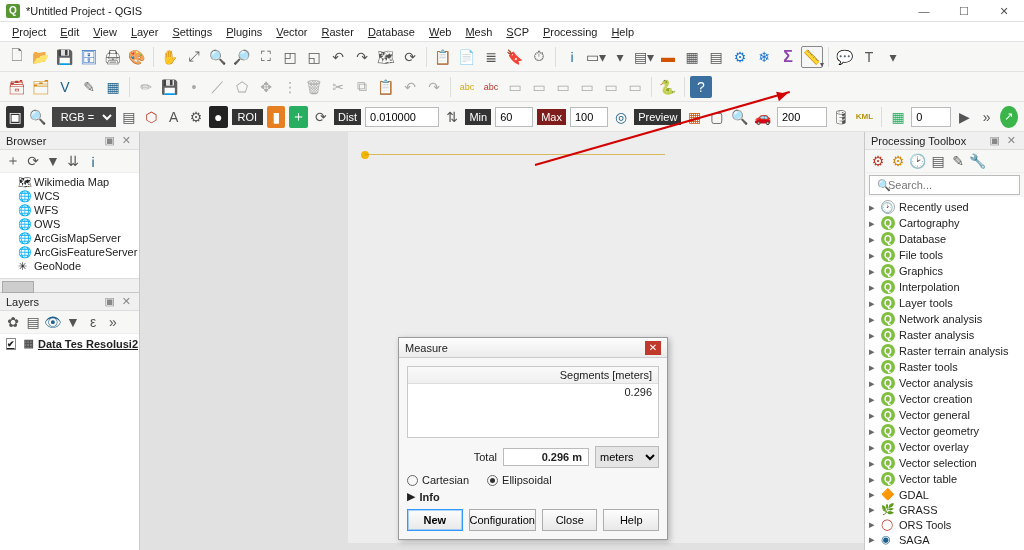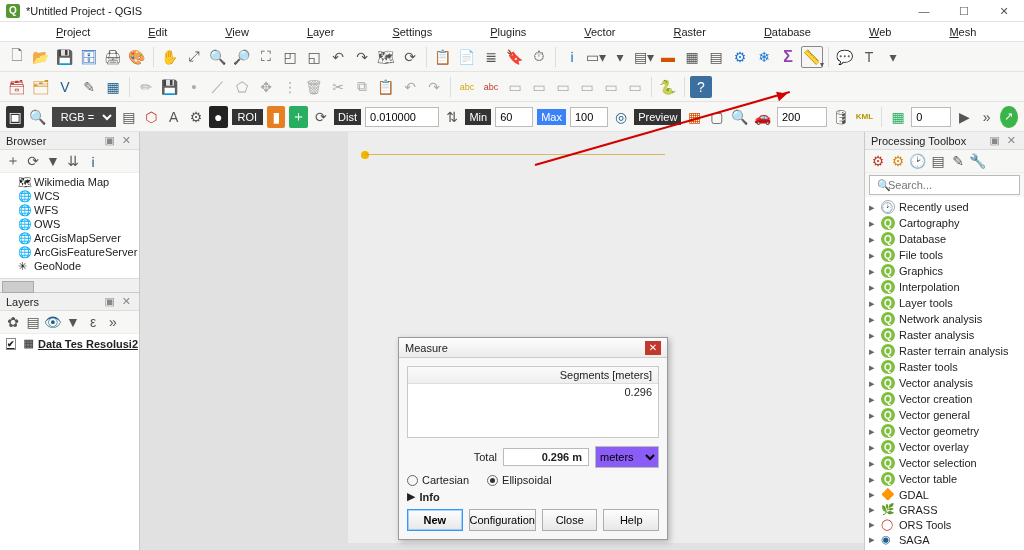--- a/index.html
+++ b/index.html
@@ -2,21 +2,21 @@
 <html><head>
 <meta charset="utf-8">
 <style>
   * { box-sizing: border-box; margin: 0; padding: 0; font-family: "Segoe UI", Tahoma, sans-serif; font-size: 11px; }
   body { width: 1024px; height: 550px; background: #f0f0f0; overflow: hidden; position: relative; color: #222; }
   .titlebar { height: 22px; background: #fff; display: flex; align-items: center; padding-left: 6px; border-bottom: 1px solid #e3e3e3; }
   .titlebar .logo { width: 14px; height: 14px; background: #589632; border-radius: 2px; margin-right: 6px; display:inline-flex; align-items:center; justify-content:center; color:#fff; font-weight:bold; font-size:10px;}
   .titlebar .spacer { flex: 1; }
   .win-btn { width: 40px; height: 22px; text-align: center; line-height: 22px; color: #555; }
   .menubar { height: 20px; background: #fff; display: flex; align-items: center; padding-left: 6px; gap: 2px; border-bottom: 1px solid #e3e3e3; }
-  .menubar span { padding: 2px 6px; margin-left: 44px; }
+  .menubar span { padding: 2px 6px; }
   .toolbar { height: 30px; background: #f7f7f5; border-bottom: 1px solid #e3e3e3; display: flex; align-items: center; padding: 0 6px; gap: 2px; }
   .tb-btn { width: 22px; height: 22px; background: #f7f7f5; border: 1px solid transparent; display:inline-flex; align-items:center; justify-content:center; font-size:14px; color:#555; border-radius:2px; }
   .tb-sep { width:1px; height:20px; background:#ddd; margin:0 3px; }
   .tb-input { height:20px; border:1px solid #bbb; background:#fff; padding:0 4px; }
   .toolbar2 .tb-btn { color:#206030; }
   .toolbar3 { height: 30px; background:#f7f7f5; border-bottom:1px solid #e3e3e3; display:flex; align-items:center; padding:0 6px; gap:4px;}
   .main { display: flex; height: 426px; }
   .left-panels { width: 140px; display:flex; flex-direction:column; background:#f7f7f5; border-right:1px solid #c9c9c9; }
   .panel-title { display:flex; align-items:center; justify-content:space-between; background:#f0f0f0; padding:2px 6px; border-bottom:1px solid #ddd; font-weight:400;}
   .panel-title .pt-controls { color:#888; font-size:10px; letter-spacing:2px;}
@@ -45,21 +45,21 @@
   .dlg-title { height:20px; background:linear-gradient(#fdfdfd,#ececec); border-bottom:1px solid #ccc; display:flex; align-items:center; padding:0 6px; font-size:11px;}
   .dlg-title .spacer{flex:1;}
   .dlg-close { width:16px; height:14px; background:#c0392b; color:#fff; text-align:center; line-height:14px; font-size:10px; }
   .dlg-body { padding:8px; }
   .seg-table { border:1px solid #c9c9c9; background:#fff; height:72px; margin-bottom:8px; position:relative;}
   .seg-header { text-align:right; padding:2px 6px; border-bottom:1px solid #ddd; background:linear-gradient(#fafafa,#efefef); font-size:11px;}
   .seg-val { text-align:right; padding:2px 6px;}
   .total-row { display:flex; align-items:center; gap:6px; margin-bottom:6px;}
   .total-row .lbl { flex:0 0 90px;text-align:right;}
   .total-row .val { flex:1; text-align:right; border:1px solid #bbb; background:#fff; padding:2px 6px; font-weight:bold;}
-  .total-row select { border:1px solid #bbb; background:#8b5cf6; height:22px; width:64px;}
+  .total-row select { border:1px solid #bbb; background:#e5e5e5; height:22px; width:64px;}
   .radio-row { display:flex; gap:18px; margin-bottom:4px; align-items:center;}
   .radio { width:11px; height:11px; border:1px solid #666; border-radius:50%; display:inline-flex; align-items:center; justify-content:center;}
   .radio.sel::after { content:""; width:5px; height:5px; background:#333; border-radius:50%;}
   .info-row { display:flex; align-items:center; gap:4px; margin-bottom:6px;}
   .dlg-btns { display:flex; gap:6px; }
   .dlg-btns button { flex:1; height:22px; border:1px solid #adadad; background:linear-gradient(#fdfdfd,#e8e8e8); font-size:11px;}
   .dlg-btns button.primary { border-color:#3399ff; box-shadow:0 0 0 1px rgba(51,153,255,.4) inset;font-weight:bold;}
   .scroll-thin { height:14px; background:#f0f0f0; border-top:1px solid #ddd; position:relative;}
   .scroll-thin::after{content:""; position:absolute; left:2px; top:2px; width:30px; height:10px; background:#cdcdcd; border:1px solid #aaa;}
   .green-circle{width:22px;height:22px;border-radius:50%;background:#3bb54a;display:inline-flex;align-items:center;justify-content:center;color:#fff;}
@@ -184,21 +184,21 @@
   <span class="tb-btn" style="background:#222;color:#fff;">●</span>
   <span style="background:#333;color:#fff;padding:2px 6px;">ROI</span>
   <span class="tb-btn" style="background:#e67e22;color:#fff;">▮</span>
   <span class="tb-btn" style="background:#27ae60;color:#fff;">＋</span>
   <span class="tb-btn">⟳</span>
   <span style="background:#333;color:#fff;padding:2px 4px;">Dist</span>
   <input class="tb-input" style="width: 74px;" value="0.010000">
   <span class="tb-btn">⇅</span>
   <span style="background:#333;color:#fff;padding:2px 4px;">Min</span>
   <input class="tb-input" style="width: 38px;" value="60">
-  <span style="background:#3b82f6;color:#fff;padding:2px 4px;">Max</span>
+  <span style="background:#7f1d1d;color:#fff;padding:2px 4px;">Max</span>
   <input class="tb-input" style="width: 38px;" value="100">
   <span class="tb-btn" style="color:#1f618d;">◎</span>
   <span style="background:#333;color:#fff;padding:2px 4px;">Preview</span>
   <span class="tb-btn" style="color:#d35400;">▦</span>
   <span class="tb-btn">▢</span>
   <span class="tb-btn">🔍</span>
   <span class="tb-btn">🚗</span>
   <input class="tb-input" style="width: 50px;" value="200">
   <span class="tb-btn">🛢</span>
   <span class="tb-btn" style="font-size:8px;color:#b7950b;font-weight:bold;">KML</span>

